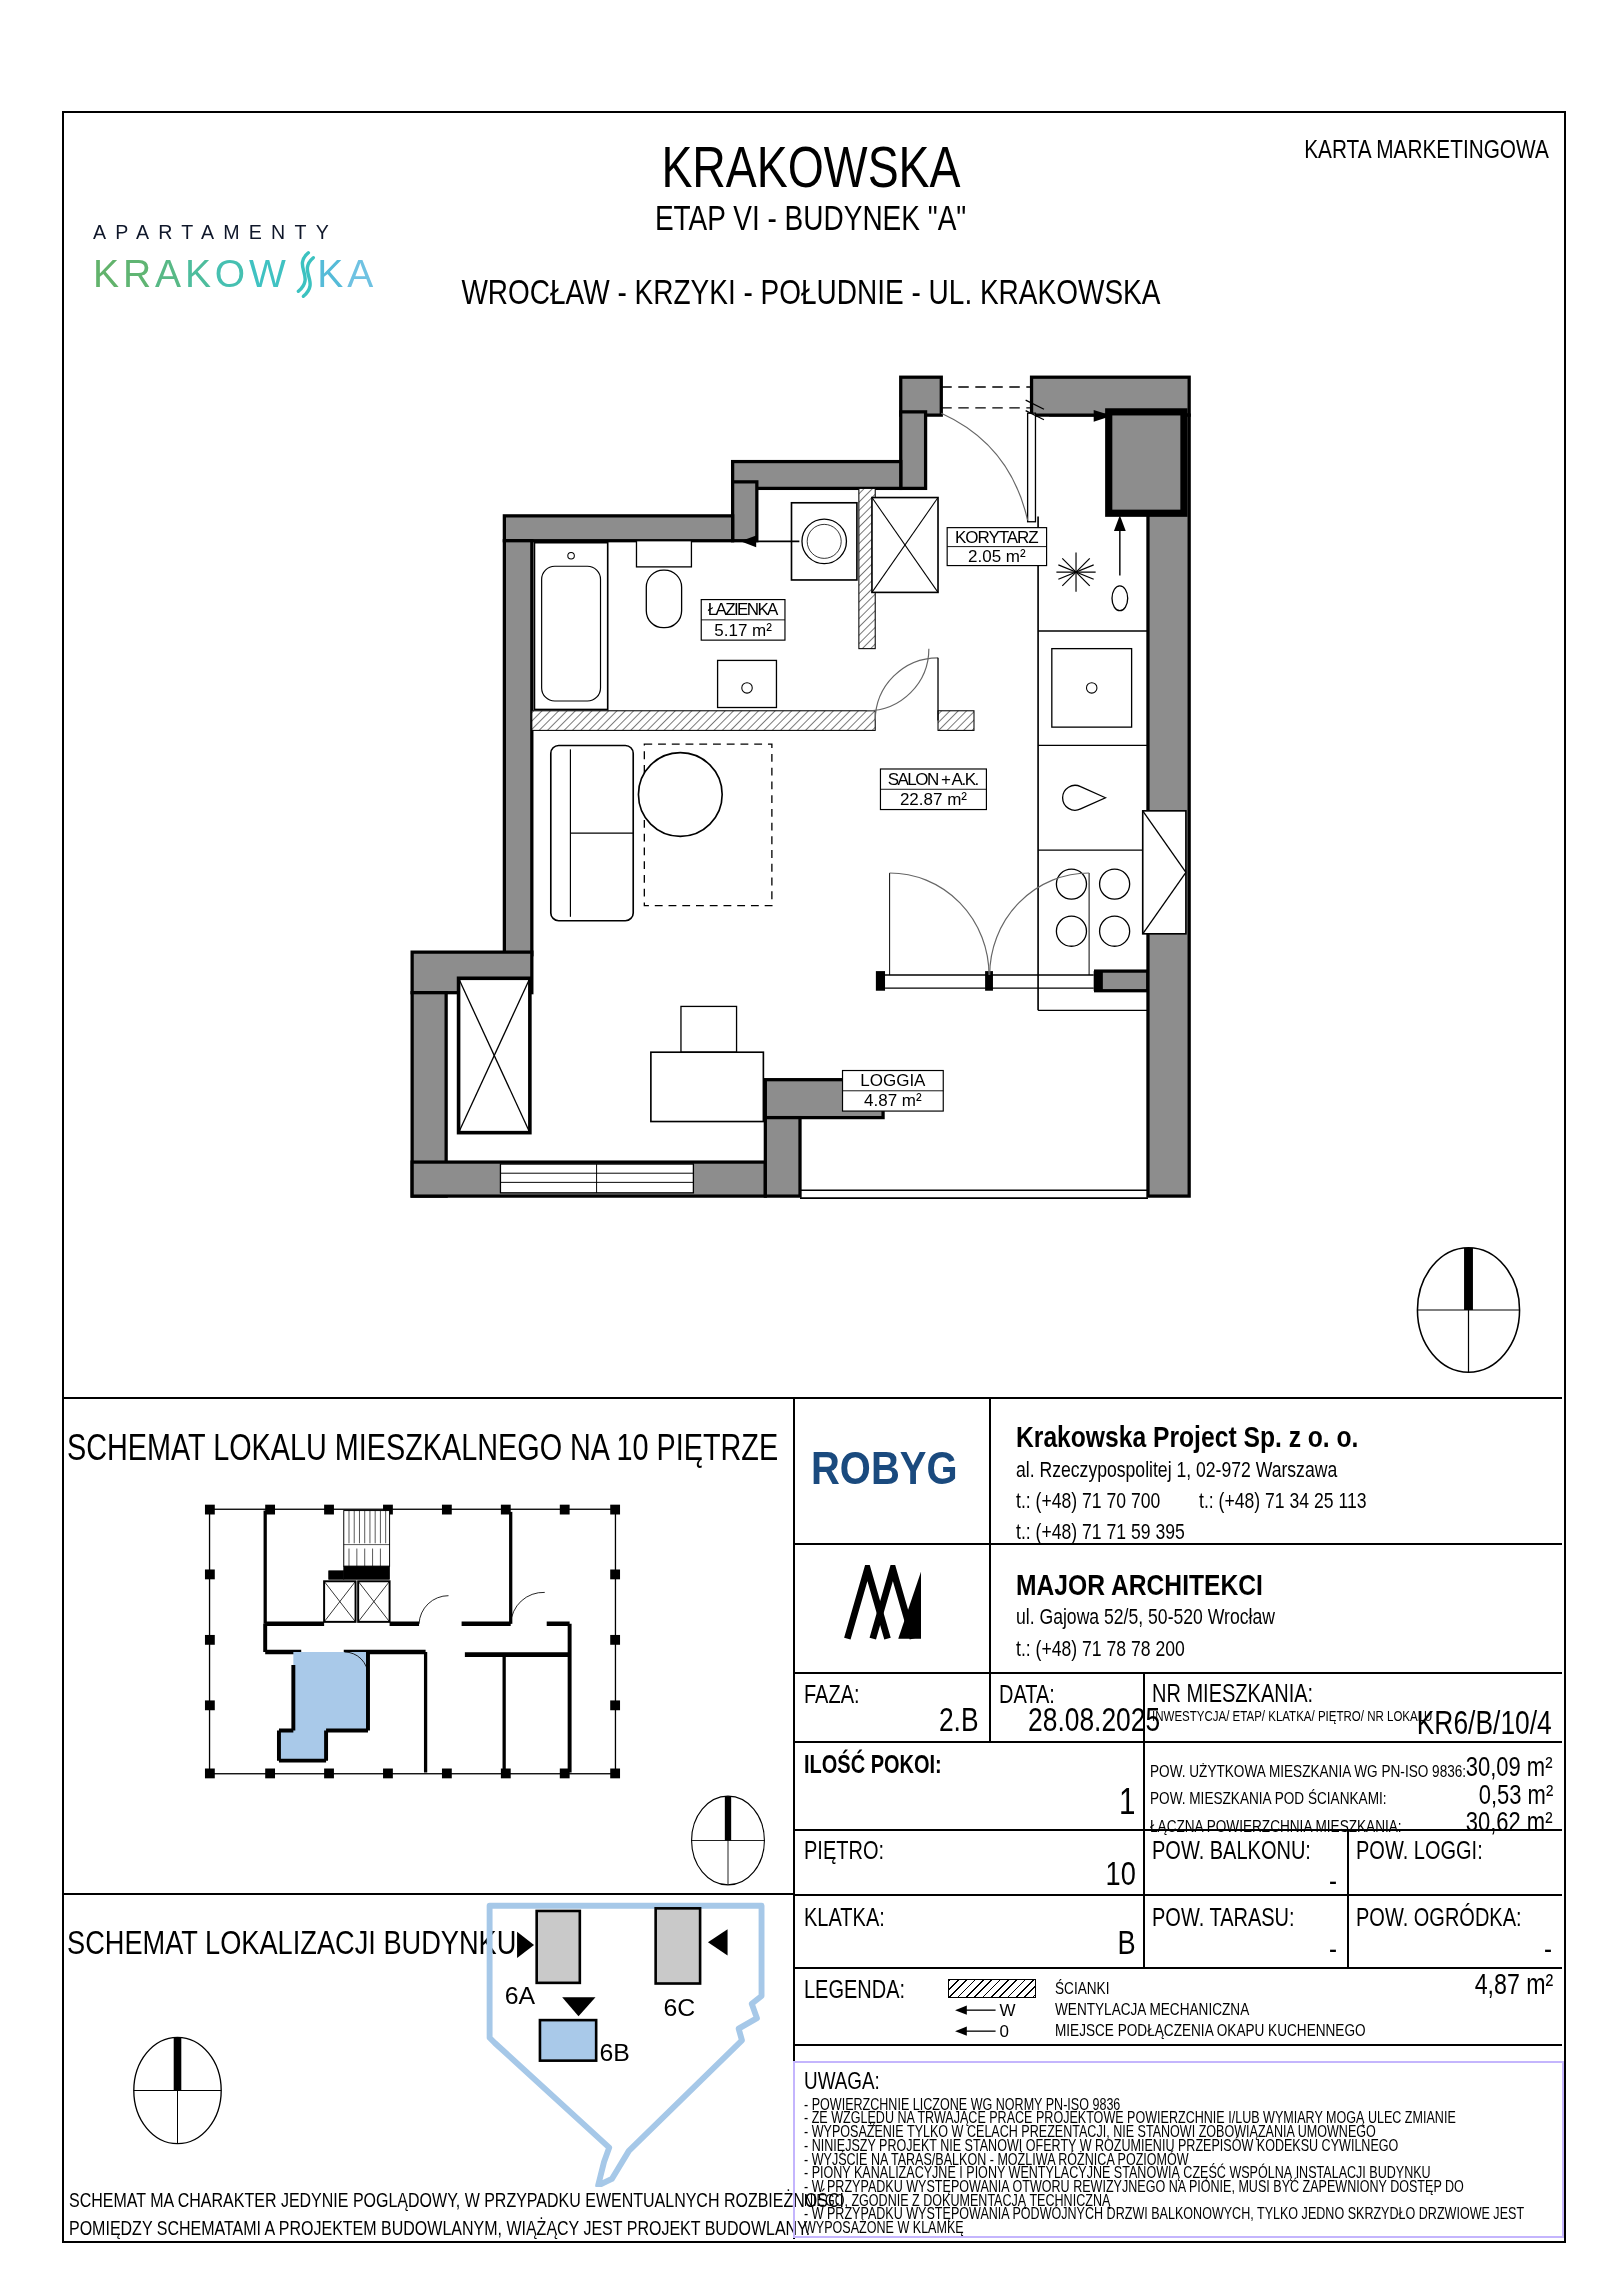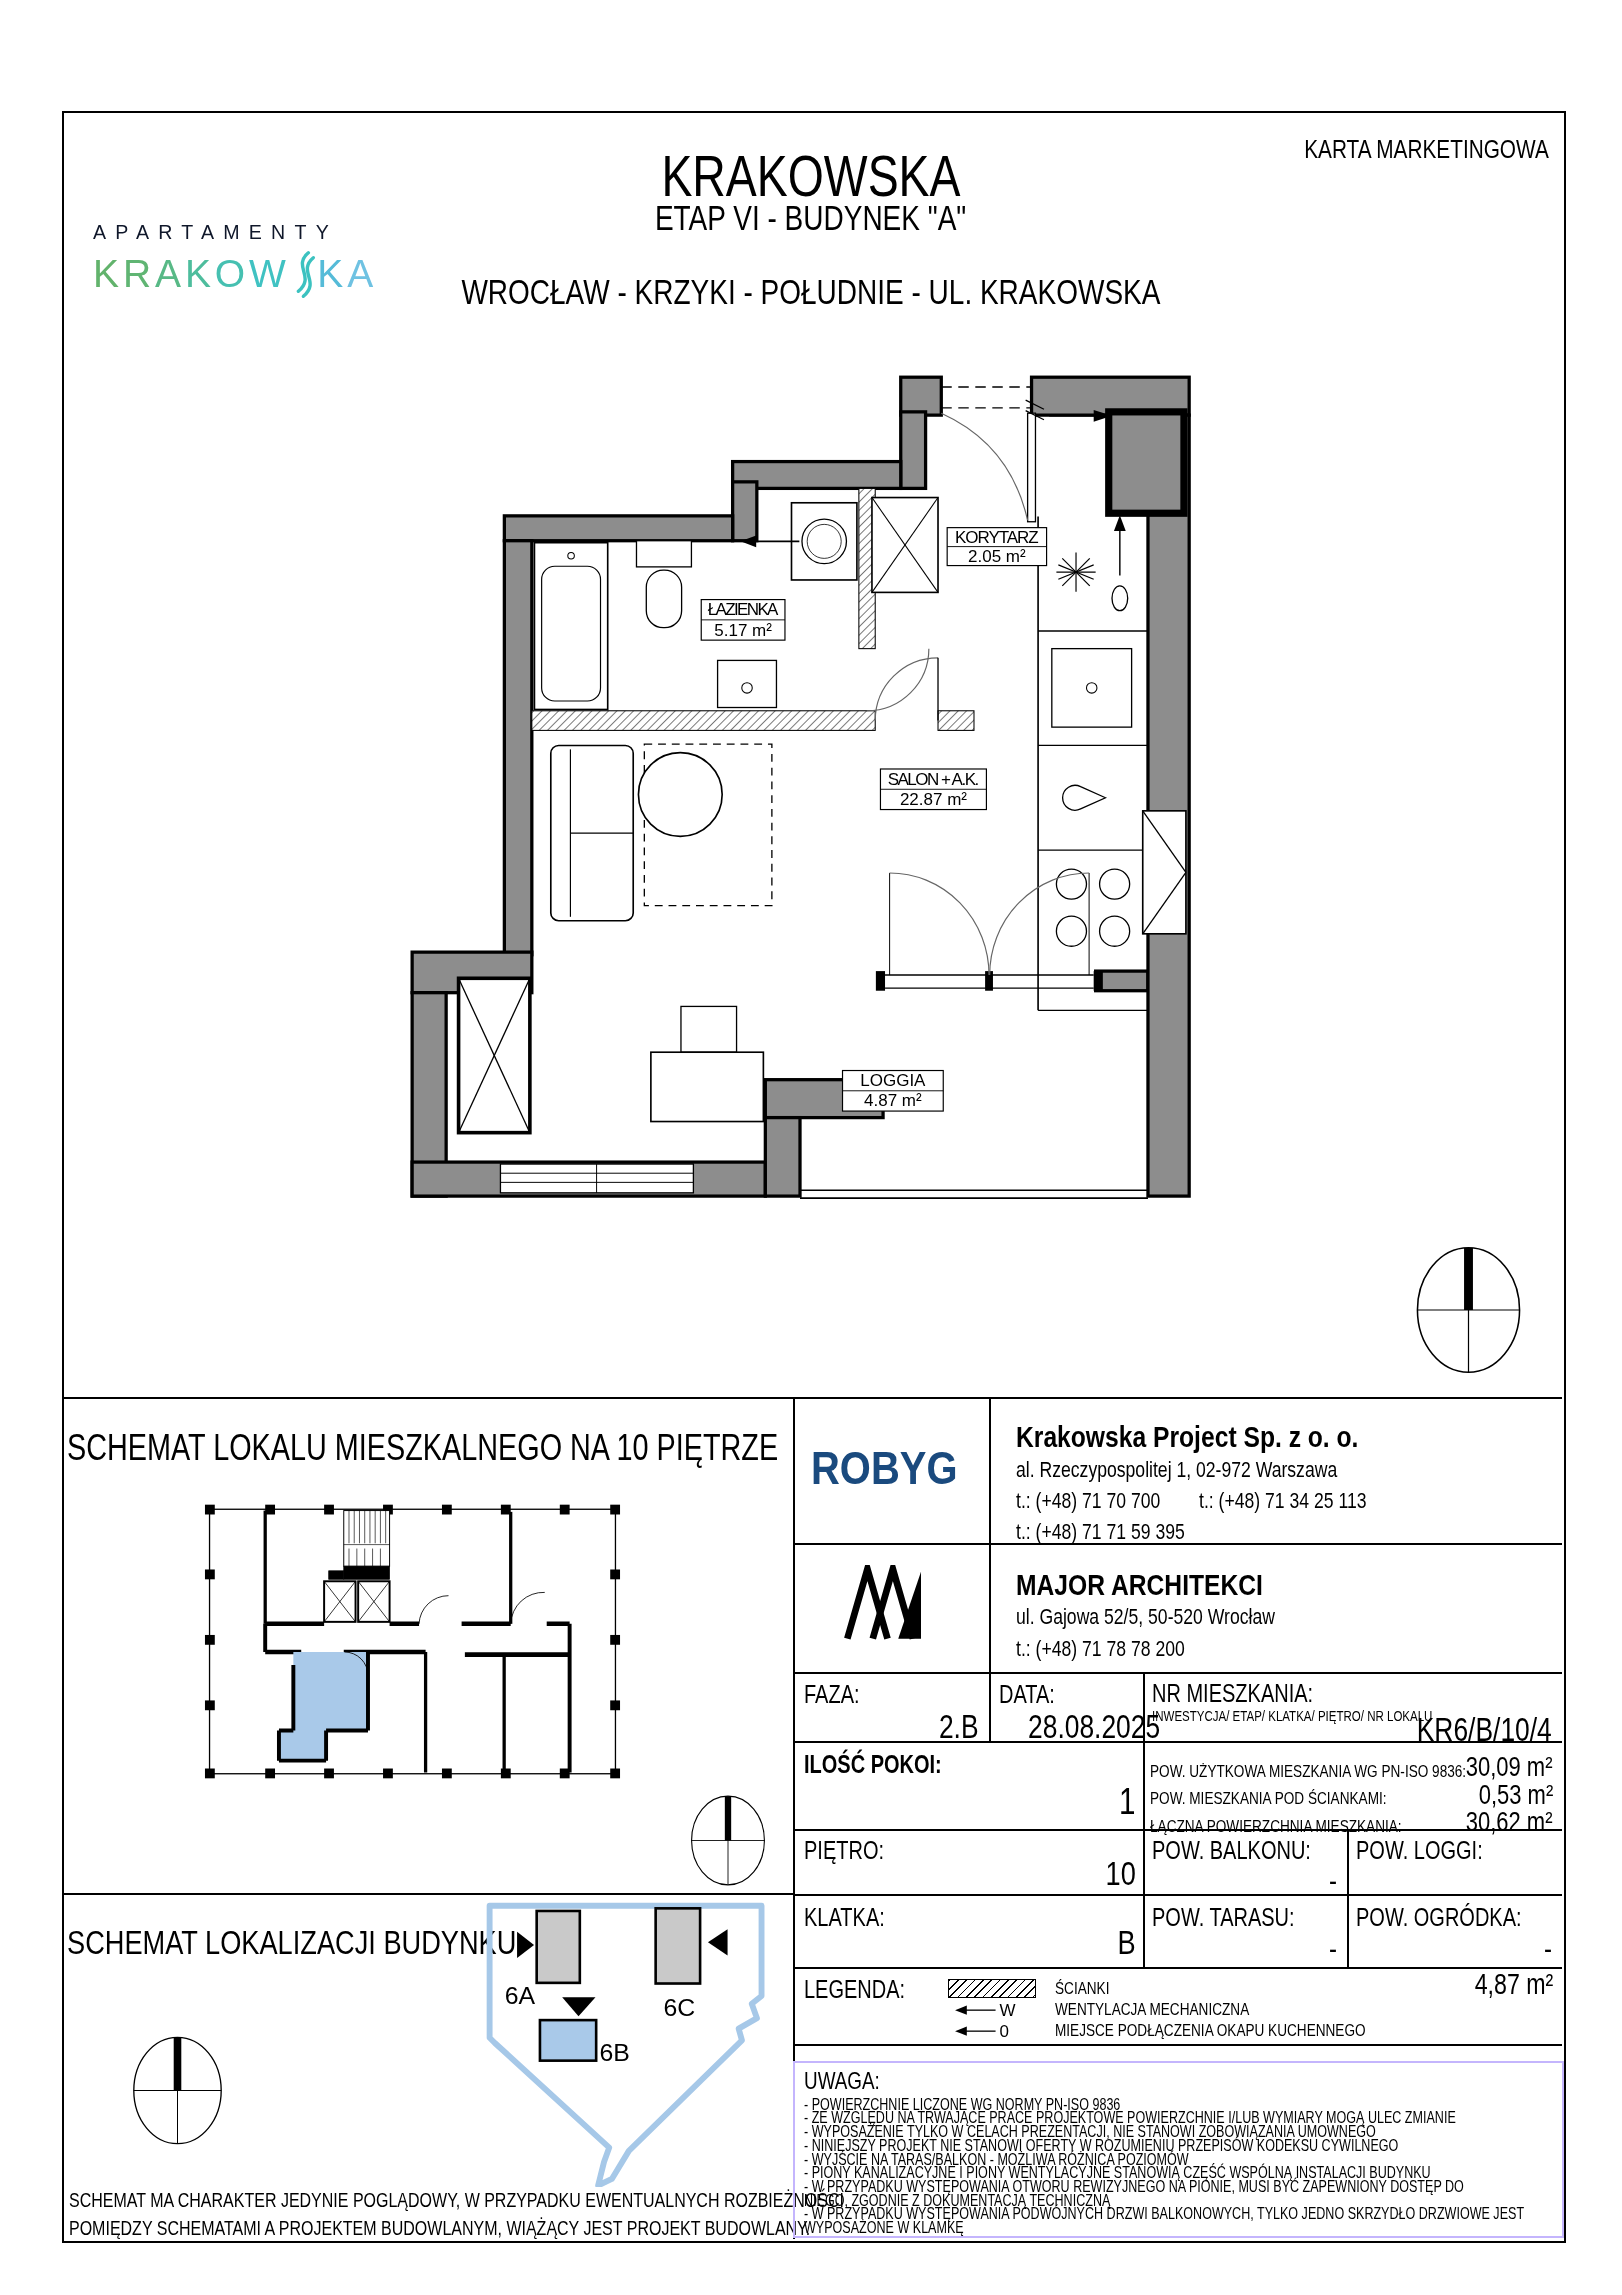--- a/index.html
+++ b/index.html
@@ -11,21 +11,21 @@
   .vl{background:#000;width:2px;}
   .sx{display:inline-block;transform:scaleX(.8);transform-origin:0 50%;white-space:nowrap;}
   .sxr{transform-origin:100% 50%;}
   .sxc{transform-origin:50% 50%;}
   .cond85{transform:scaleX(.85);}
   .right{text-align:right;}
   .center{text-align:center;}
   .b{font-weight:700;}
   .lbl{font-size:25px;}
   .smlbl{font-size:17px;}
-  .val{font-size:33px;margin-top:7px;}
+  .val{font-size:33px;}
   .note{font-size:15.7px;line-height:13.7px;height:13.7px;}
   .swatch{width:86px;height:17px;border:1.3px solid #000;
     background:repeating-linear-gradient(135deg,#000 0 1.3px,#fff 1.3px 5.9px);}
   .logo-top{font-size:19.6px;letter-spacing:9.2px;color:#0f172a;}
   .logo-row{display:flex;align-items:flex-end;}
   .logo-row span{font-size:39px;font-weight:400;letter-spacing:3.9px;}
 </style>
 </head>
 <body>
 
@@ -44,21 +44,21 @@
       <span style="color:#40c2c2">W</span>
       <svg width="30" height="56" viewBox="0 0 46 90" style="margin:0 -1.3px -9.2px -1.3px;">
         <path d="M30 6 C 4 28, 42 44, 14 68" fill="none" stroke="#3cc2c0" stroke-width="5.5" stroke-linecap="round"></path>
         <path d="M38 14 C 12 36, 50 52, 22 76" fill="none" stroke="#3cc2c0" stroke-width="5.5" stroke-linecap="round"></path>
       </svg>
       <span style="color:#55bbd8">K</span>
       <span style="color:#6fc2e2">A</span>
     </div>
   </div>
 
-  <div class="abs center" style="left:0;top:142px;width:1622px;font-size:58px;">
+  <div class="abs center" style="left:0;top:133px;width:1622px;font-size:58px;">
     <span class="sx sxc">KRAKOWSKA</span>
   </div>
   <div class="abs center" style="left:0;top:198px;width:1622px;font-size:35px;">
     <span class="sx sxc">ETAP VI - BUDYNEK "A"</span>
   </div>
   <div class="abs center" style="left:0;top:272px;width:1622px;font-size:35px;">
     <span class="sx sxc">WROCŁAW - KRZYKI - POŁUDNIE - UL. KRAKOWSKA</span>
   </div>
   <div class="abs right" style="left:1243px;top:134px;width:293px;font-size:26px;">
     <span class="sx sxr">KARTA MARKETINGOWA</span>

